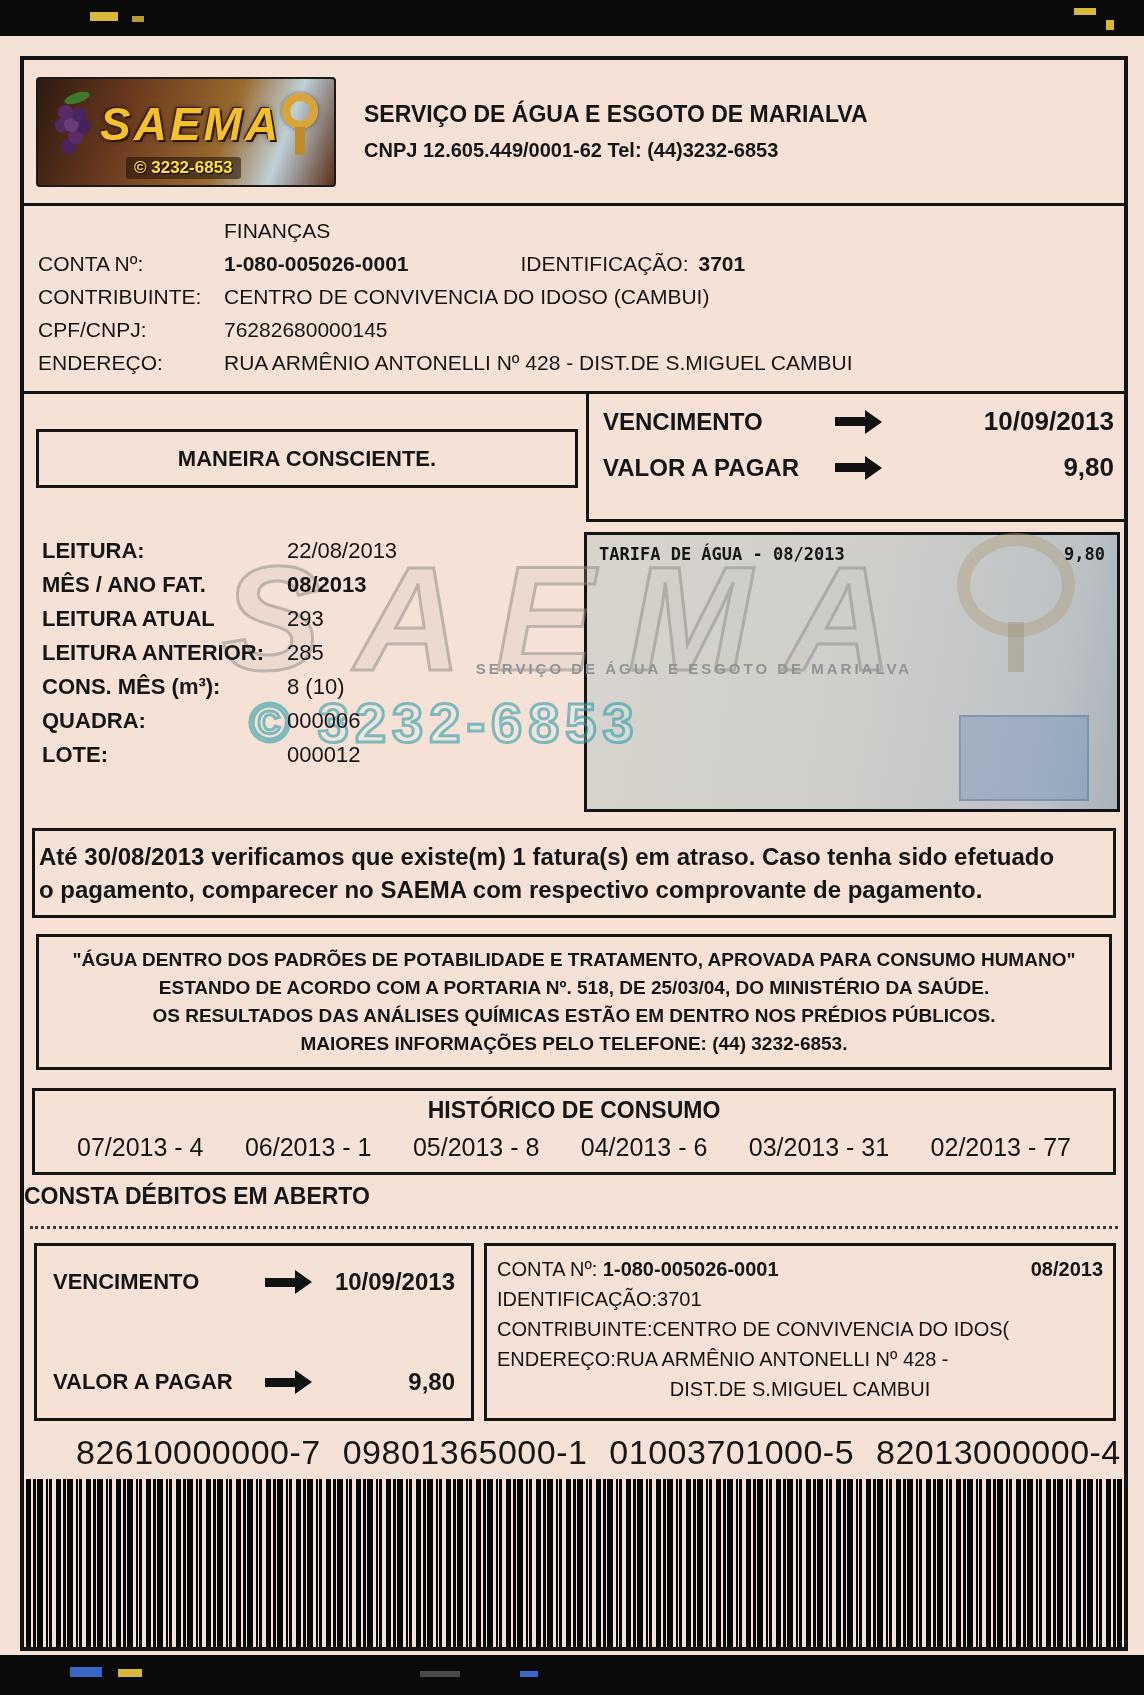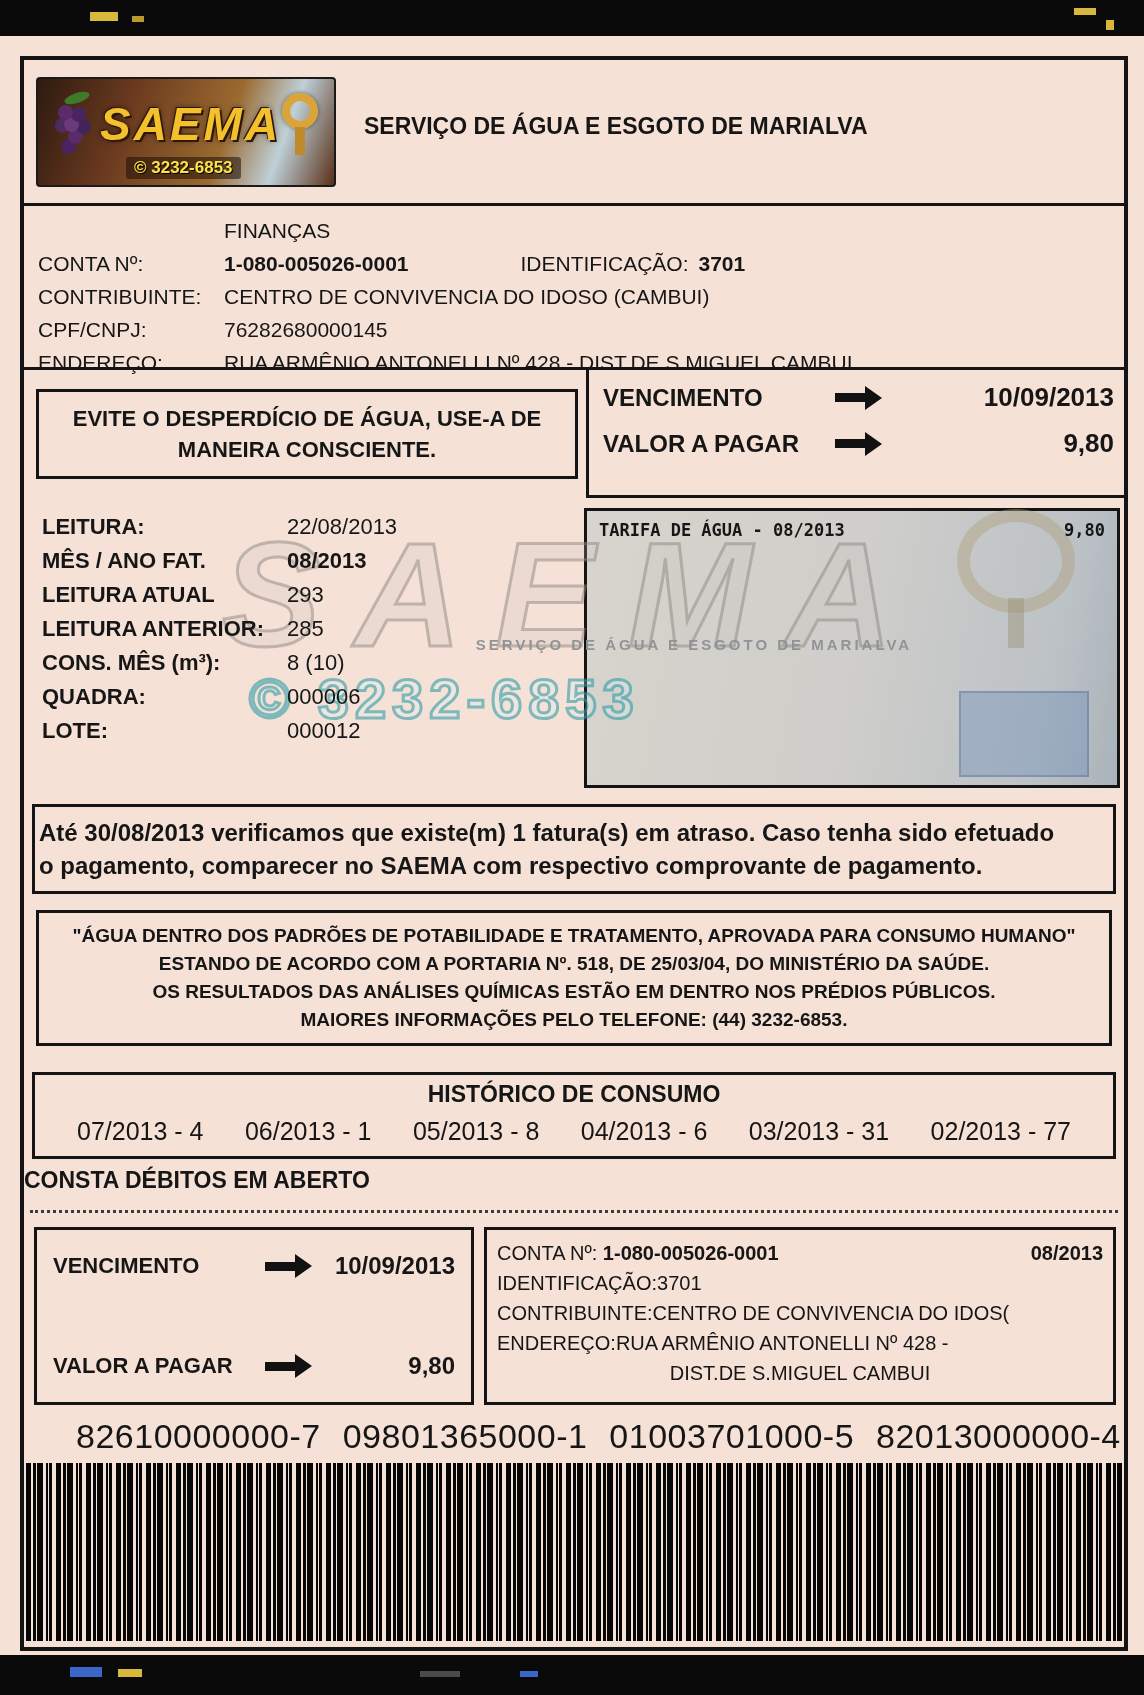--- a/index.html
+++ b/index.html
@@ -29,21 +29,21 @@
                 background:rgba(30,15,8,.55); padding:1px 8px; border-radius:3px; text-shadow:1px 1px 0 #000; }
   .faucet { position:absolute; right:16px; top:14px; width:36px; height:36px; border:8px solid #d9a43a; border-radius:50%;
             box-shadow:0 0 4px rgba(0,0,0,.5); }
   .faucet::after { content:""; position:absolute; left:50%; top:26px; transform:translateX(-50%); width:10px; height:28px; background:#c08a2a; }
   .company { margin-left:28px; }
   .company-name { font-size:23px; font-weight:bold; margin-bottom:11px; }
   .company-address { font-size:20px; font-weight:bold; margin-bottom:9px; }
   .company-cnpj { font-size:20px; font-weight:bold; }
 
   
-  .account-sec { height:164px; border-bottom:3px solid #141414; padding:8px 14px 0; font-size:21px; line-height:33px; }
+  .account-sec { height:188px; border-bottom:3px solid #141414; padding:8px 14px 0; font-size:21px; line-height:33px; }
   .acct-row { display:flex; }
   .acct-label { width:186px; flex:none; }
   .finances { margin-left:186px; }
   .bold { font-weight:bold; }
   .ident-block { margin-left:112px; display:flex; }
   .ident-block .acct-label2 { margin-right:10px; }
 
   
   .due-band { height:128px; display:flex; position:relative; }
   .evite-wrap { width:562px; flex:none; display:flex; align-items:center; padding:0 8px 0 12px; }
@@ -75,21 +75,21 @@
   .wm-big { position:absolute; left:28px; top:-14px; font-size:148px; font-weight:bold; letter-spacing:34px; font-style:italic;
             color:rgba(200,195,190,.22); -webkit-text-stroke:3px rgba(140,135,130,.5); white-space:nowrap; }
   .wm-caption { position:absolute; left:120px; top:112px; width:760px; text-align:center; font-size:15px; letter-spacing:3px;
                 font-weight:bold; color:rgba(140,144,148,.95); }
   .wm-phone { position:absolute; left:55px; top:142px; font-size:56px; font-weight:bold; letter-spacing:6px;
               color:rgba(220,245,248,.25); -webkit-text-stroke:3px rgba(30,150,160,.55); white-space:nowrap; }
 
   
   .overdue-box { margin:10px 8px 0; border:3px solid #141414; padding:9px 4px; text-align:left; font-weight:bold; font-size:24px; line-height:33px; }
   .quality-box { margin:16px 12px 0; border:3px solid #141414; padding:9px 4px; text-align:center; font-weight:bold; font-size:19px; line-height:28px; }
-  .history-box { margin:26px 8px 0; border:3px solid #141414; padding:6px 0 10px; }
+  .history-box { margin:18px 8px 0; border:3px solid #141414; padding:6px 0 10px; }
   .history-title { text-align:center; font-weight:bold; font-size:23px; margin-bottom:9px; }
   .history-items { display:flex; justify-content:space-between; padding:0 42px; font-size:25px; }
   .debits-title { font-weight:bold; font-size:23px; margin-top:8px; }
   .dotted-sep { margin:16px 6px 0; border-top:3px dotted #3a3a3a; height:0; }
 
   
   .stub { margin:14px 8px 0 10px; display:flex; gap:10px; height:178px; }
   .stub-left { width:440px; flex:none; border:3px solid #141414; padding:22px 16px; display:flex; flex-direction:column; justify-content:space-between; }
   .stub-row { display:flex; align-items:center; font-weight:bold; font-size:22px; }
   .stub-row .lbl { width:212px; flex:none; }
@@ -128,20 +128,21 @@
         <span class="grapes">
             <b></b>
             <i></i>
           </span>
         <span class="logo-text">SAEMA</span>
         <span class="logo-phone">© 3232-6853</span>
         <span class="faucet"></span>
       </div>
       <div class="company">
         <div class="company-name">SERVIÇO DE ÁGUA E ESGOTO DE MARIALVA</div>
+        <div class="company-cnpj">CNPJ 12.605.449/0001-62   Tel: (44)3232-6853</div>
       </div>
     </div>
 
     <div class="account-sec">
       <div class="finances">FINANÇAS</div>
       <div class="acct-row">
         <span class="acct-label">CONTA Nº:</span>
         <span class="bold">1-080-005026-0001</span>
         <span class="ident-block">
           <span class="acct-label2">IDENTIFICAÇÃO:</span>
@@ -158,21 +159,20 @@
       </div>
       <div class="acct-row">
         <span class="acct-label">ENDEREÇO:</span>
         <span>RUA ARMÊNIO ANTONELLI Nº 428 - DIST.DE S.MIGUEL CAMBUI</span>
       </div>
     </div>
 
     <div class="due-band">
       <div class="evite-wrap">
         <div class="evite-box">
-          <div>EVITE O DESPERDÍCIO DE ÁGUA, USE-A DE</div>
           <div>MANEIRA CONSCIENTE.</div>
         </div>
       </div>
       <div class="due-cell">
         <div class="due-row">
           <span class="lbl">VENCIMENTO</span>
           <span class="arrow"></span>
           <span class="val">10/09/2013</span>
         </div>
         <div class="due-row">

